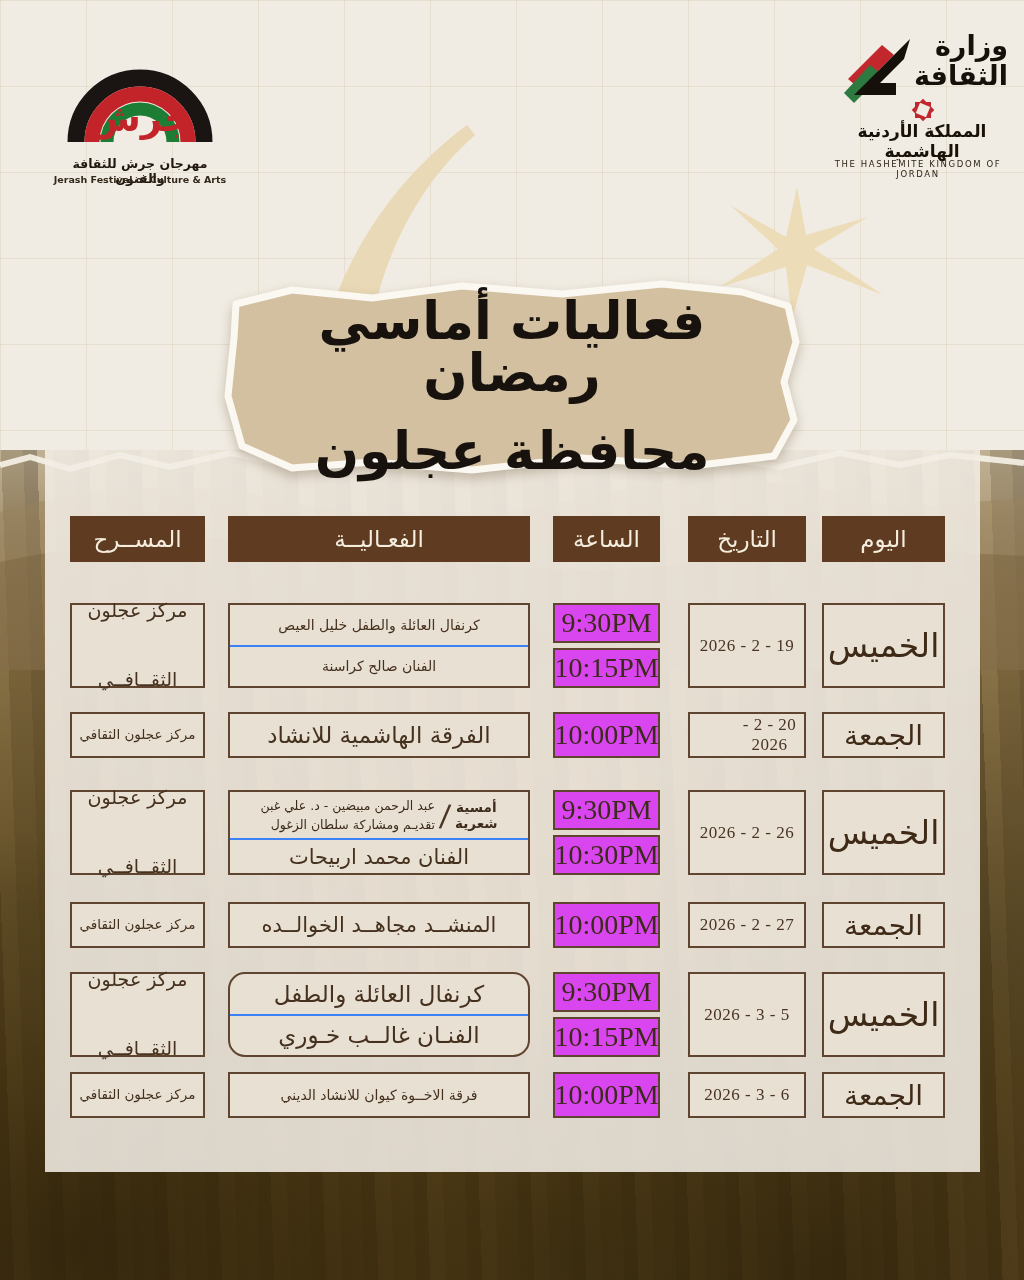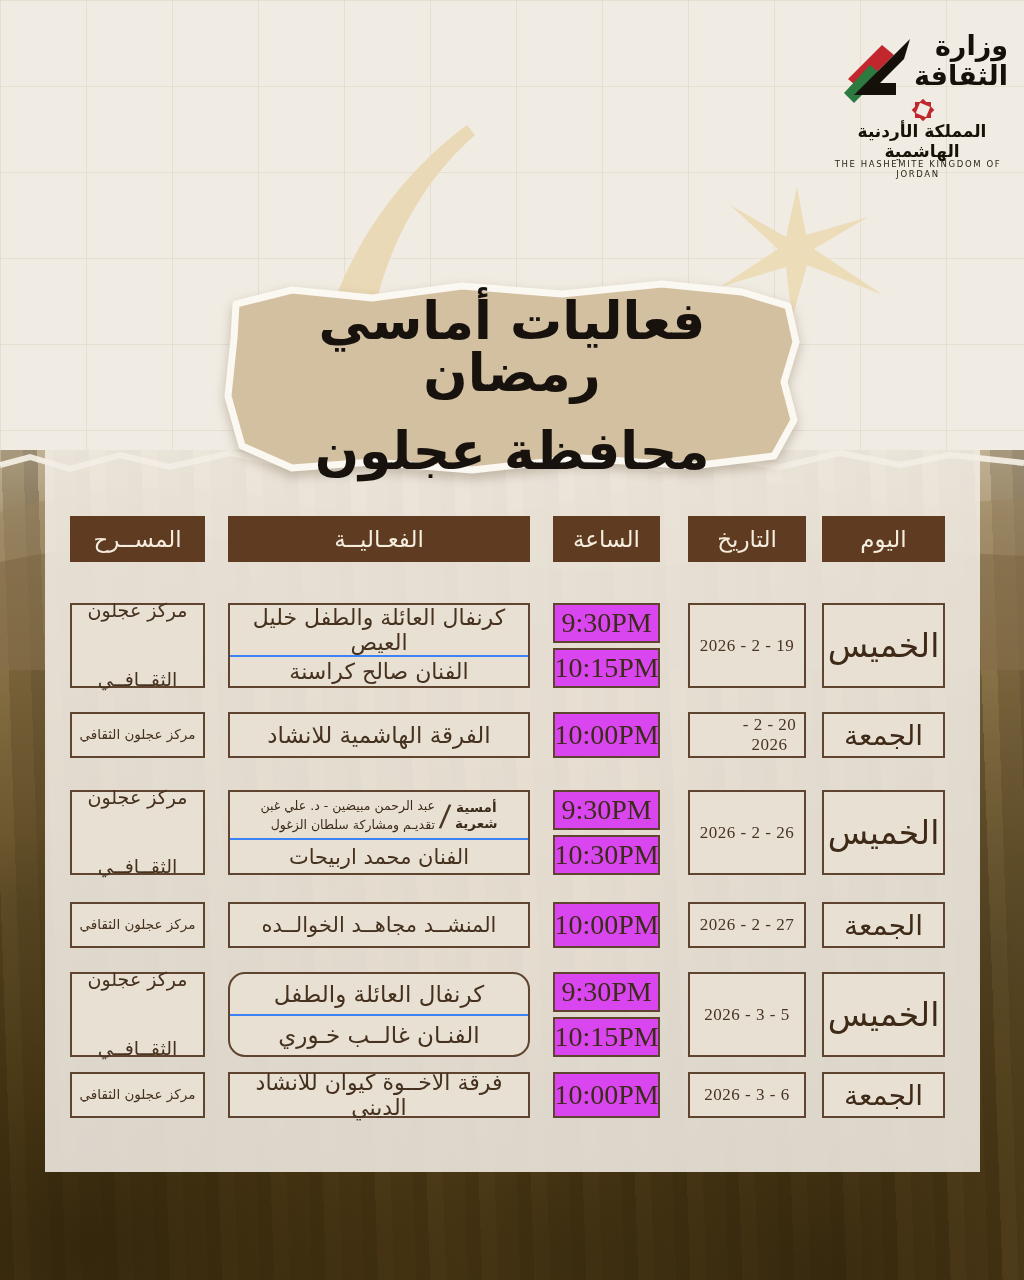--- a/index.html
+++ b/index.html
@@ -95,21 +95,21 @@
   .time-box   { flex:1; background:#d946ef; border:2px solid #5f4530; display:flex; align-items:center; justify-content:center;
                 font-family:"Liberation Serif","DejaVu Serif",serif; font-size:28px; color:#3c2b1a; }
 
   .event-cell { flex-direction:column; align-items:stretch; padding:0; }
   .ev-sub { flex:1; display:flex; align-items:center; justify-content:center; text-align:center; }
   .ev-sub + .ev-sub { border-top:2px solid #3b82f6; }
 
   .venue-cell { font-size:19px; line-height:1.45;gap:41px; }
   .r-fri .venue-cell { font-size:13.5px; }
 
-  .f19{font-size:22px} .f21{font-size:21px} .f23{font-size:23px}
+  .f19{font-size:14px} .f21{font-size:21px} .f23{font-size:23px}
 
   
   .ev-special { display:flex; direction:rtl; align-items:center; justify-content:center; gap:5px; padding:2px 6px; }
   .ev-label { font-size:13.5px; font-weight:bold; line-height:1.2; color:#3c2b1a; }
   .ev-slash { font-size:30px; font-weight:normal; color:#4a3524; transform:rotate(6deg); }
   .ev-lines { font-size:12.5px; line-height:1.55; text-align:right; color:#3c2b1a; white-space:nowrap; }
 </style>
 </head>
 <body>
 
@@ -131,20 +131,30 @@
       <path d="M0,112 Q200,68 420,106 Q620,138 800,94 L1024,106 L1024,220 L0,220 Z" fill="rgba(118,96,60,0.40)"></path>
     </svg>
   </div>
 
   <svg class="torn-edge" width="1024" height="40" viewBox="0 0 1024 40">
     <path d="M0,22 L30,14 L70,26 L120,12 L170,24 L230,10 L290,22 L350,12 L420,26 L480,10 L540,20 L600,12 L660,26 L720,14 L780,24 L840,10 L900,22 L950,12 L1024,20" fill="none" stroke="#f7f2e8" stroke-width="6" opacity="0.9"></path>
   </svg>
 
   <div class="panel"></div>
 
+  <div class="logo-jerash">
+    <svg width="180" height="115" viewBox="0 0 180 115">
+      <path d="M26,104 A64,64 0 0 1 154,104" fill="none" stroke="#1a1512" stroke-width="17"></path>
+      <path d="M42,104 A48,48 0 0 1 138,104" fill="none" stroke="#c2242a" stroke-width="15"></path>
+      <path d="M57,104 A33,33 0 0 1 123,104" fill="none" stroke="#1e7d34" stroke-width="13"></path>
+    </svg>
+    <div class="jerash-word">جرش</div>
+    <div class="cap-ar">مهرجان جرش للثقافة والفنون</div>
+    <div class="cap-en">Jerash Festival of Culture &amp; Arts</div>
+  </div>
 
   <div class="logo-ministry">
     <div class="min-name">
       <div>وزارة</div>
       <div>الثقافة</div>
     </div>
     <svg class="flag-mark" width="78" height="80" viewBox="0 0 78 80">
       <polygon points="8,46 42,12 54,22 20,56" fill="#c1272d"></polygon>
       <polygon points="4,60 30,32 42,42 14,70" fill="#2c7a3f"></polygon>
       <path d="M70,6 L14,62 L56,62 L56,50 L40,50 L64,26 Z" fill="#16100a"></path>

